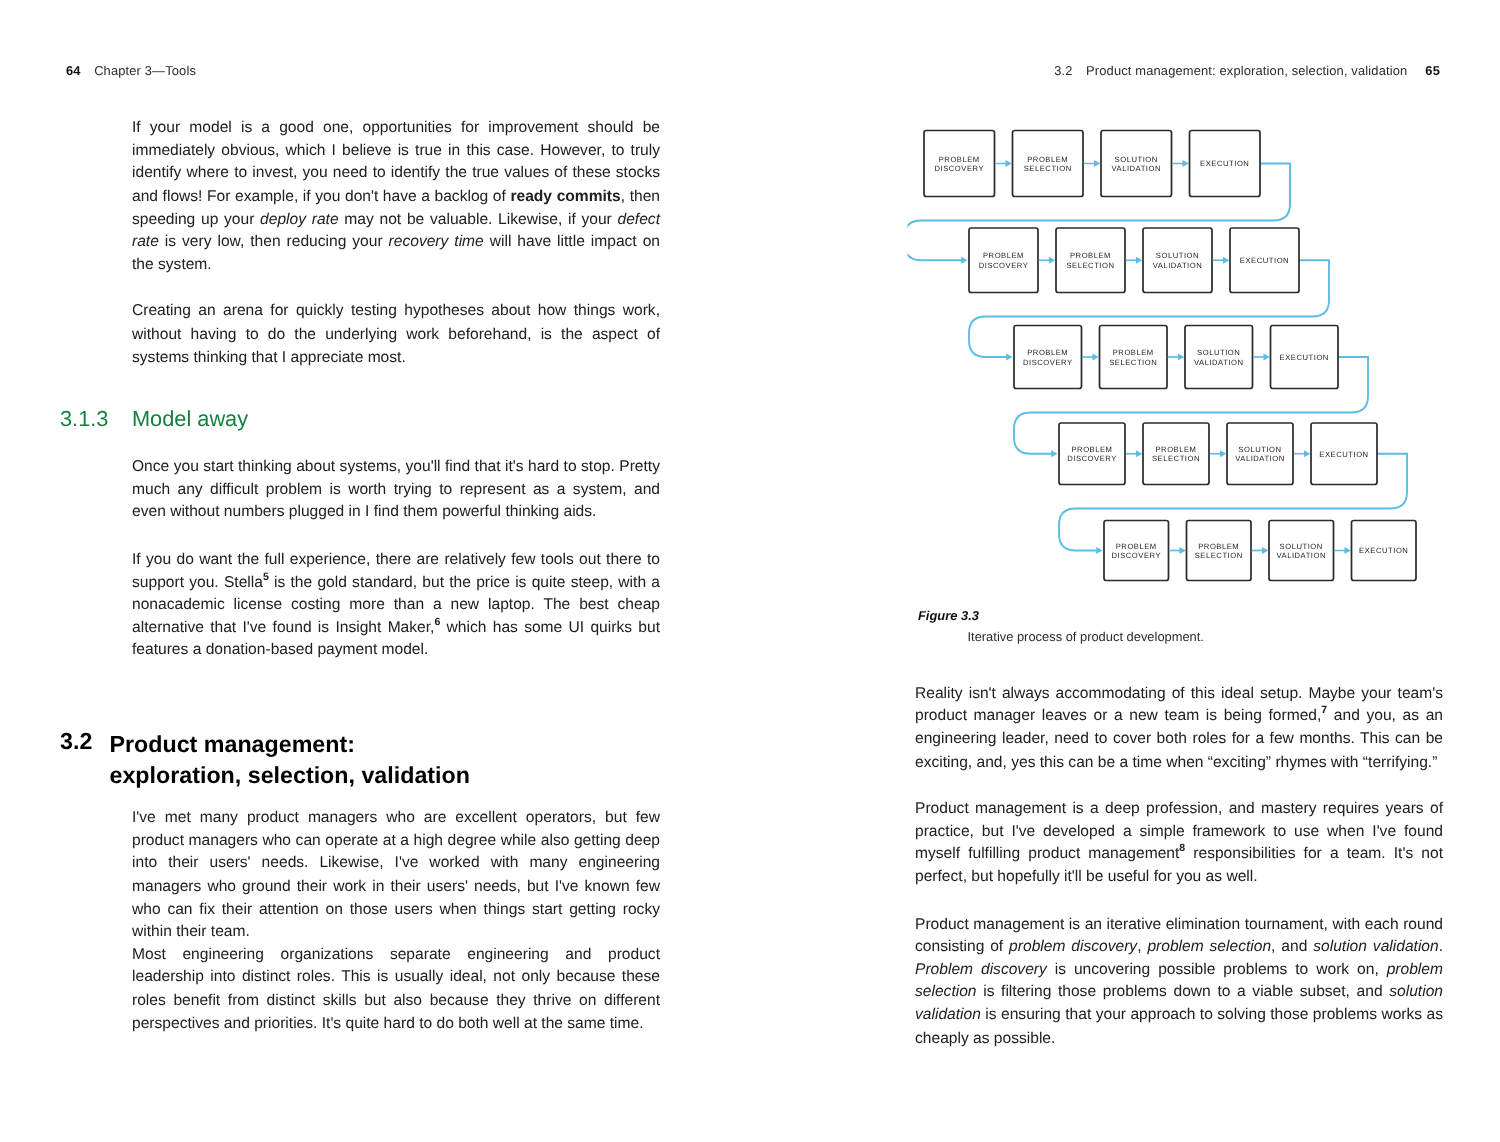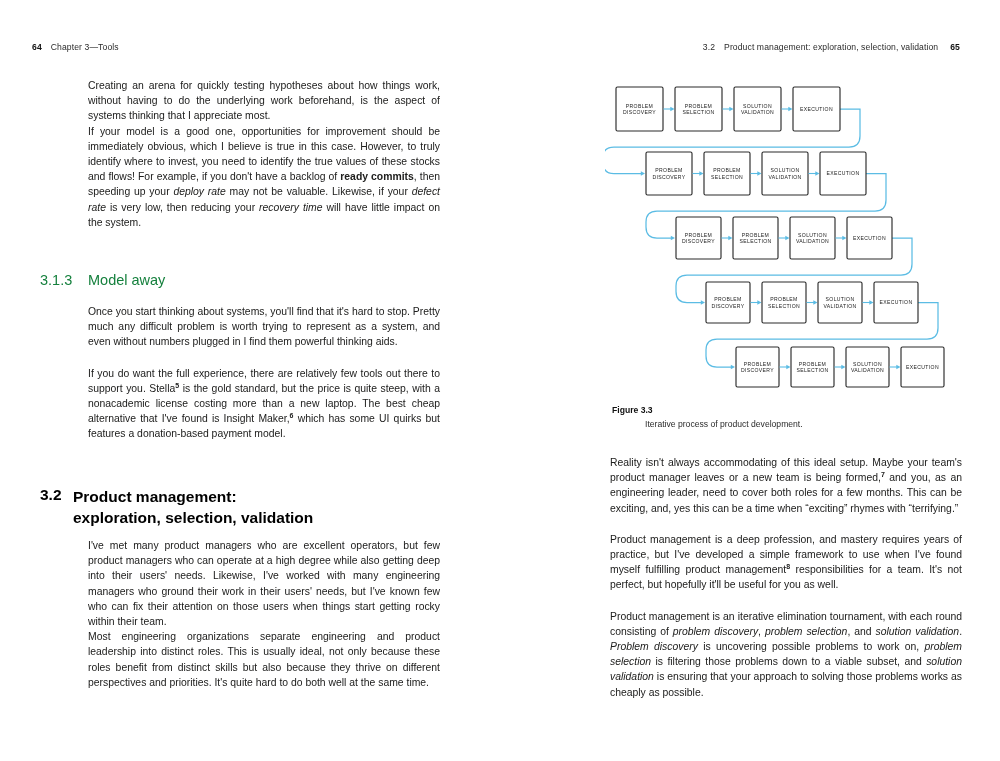--- a/index.html
+++ b/index.html
@@ -6,21 +6,21 @@
   body{
     width:1000px;height:761px;background:#ffffff;
     font-family:"Liberation Sans","DejaVu Sans",sans-serif;
     color:#1b1b1b;overflow:hidden;position:relative;
   }
   .page{position:absolute;top:0;left:0;width:1000px;height:761px;}
 
   
   .runhead{position:absolute;font-size:8.6px;color:#2b2b2b;letter-spacing:.1px;white-space:nowrap;}
   .runhead .folio{font-weight:700;color:#111;}
-  #runhead-left{left:32px;top:42px;}
+  #runhead-left{left:44px;top:42px;}
   #runhead-left .sep{display:inline-block;width:9px;}
   #runhead-right{right:40px;top:42px;text-align:center;}
 
   
   .col{position:absolute;top:78px;width:352px;}
   .col-left{left:88px;}
   .col-right{left:610px;top:455px;width:352px;}
 
   p.body{
     margin:0 0 16px 0;
@@ -38,51 +38,51 @@
       color:#15803d;letter-spacing:0;white-space:nowrap;}
   .h3 .num{display:inline-block;width:48px;}
   .h2{position:absolute;left:40px;width:420px;font-size:15.5px;font-weight:700;color:#000;}
   .h2 .num{position:absolute;left:0;top:0;}
   .h2 .txt{display:block;margin-left:33px;line-height:21px;}
 
   
   #figure-wrap{position:absolute;left:605px;top:78px;width:370px;height:320px;}
   #figure-svg{display:block;}
   .fig-cap{position:absolute;left:612px;width:360px;}
-  #fig-cap-title{top:405px;font-size:8.6px;font-weight:700;color:#111;}
+  #fig-cap-title{top:405px;font-size:8.6px;font-weight:700;color:#111;font-style:italic;}
   #fig-cap-text{top:419px;font-size:8.6px;color:#2b2b2b;margin-left:33px;}
 
   .fbox-label{font-family:"Liberation Sans","DejaVu Sans",sans-serif;
     font-size:5.1px;letter-spacing:.35px;fill:#1b1b1b;text-anchor:middle;}
 </style>
 </head>
 <body>
 
 <div class="page">
 
   <div class="runhead" id="runhead-left">
     <span class="folio">64</span><span class="sep"></span><span>Chapter 3—Tools</span>
   </div>
 
   <div class="runhead" id="runhead-right">
     <span>3.2</span><span class="sep" style="display:inline-block;width:9px"></span><span>Product management: exploration, selection, validation</span><span style="display:inline-block;width:12px"></span><span class="folio">65</span>
   </div>
 
   <div class="col col-left">
-
-    <p class="body" style="margin-bottom:0">Creating an arena for quickly testing hypotheses about how things
-      work, without having to do the underlying work beforehand, is the aspect of systems
-      thinking that I appreciate most.</p>
 
     <p class="body">If your model is a good one, opportunities for improvement should be
       immediately obvious, which I believe is true in this case. However, to truly identify where
       to invest, you need to identify the true values of these stocks and flows! For example, if
       you don't have a backlog of <b>ready commits</b>, then speeding up your
       <i>deploy rate</i> may not be valuable. Likewise, if your <i>defect rate</i> is very low,
       then reducing your <i>recovery time</i> will have little impact on the system.</p>
+
+    <p class="body" style="margin-bottom:0">Creating an arena for quickly testing hypotheses about how things
+      work, without having to do the underlying work beforehand, is the aspect of systems
+      thinking that I appreciate most.</p>
   </div>
 
   <div class="h3" style="top:272px">
     <span class="num">3.1.3</span><span>Model away</span>
   </div>
 
   <div class="col col-left" style="top:304px">
     <p class="body">Once you start thinking about systems, you'll find that it's hard to stop.
       Pretty much any difficult problem is worth trying to represent as a system, and even
       without numbers plugged in I find them powerful thinking aids.</p>

